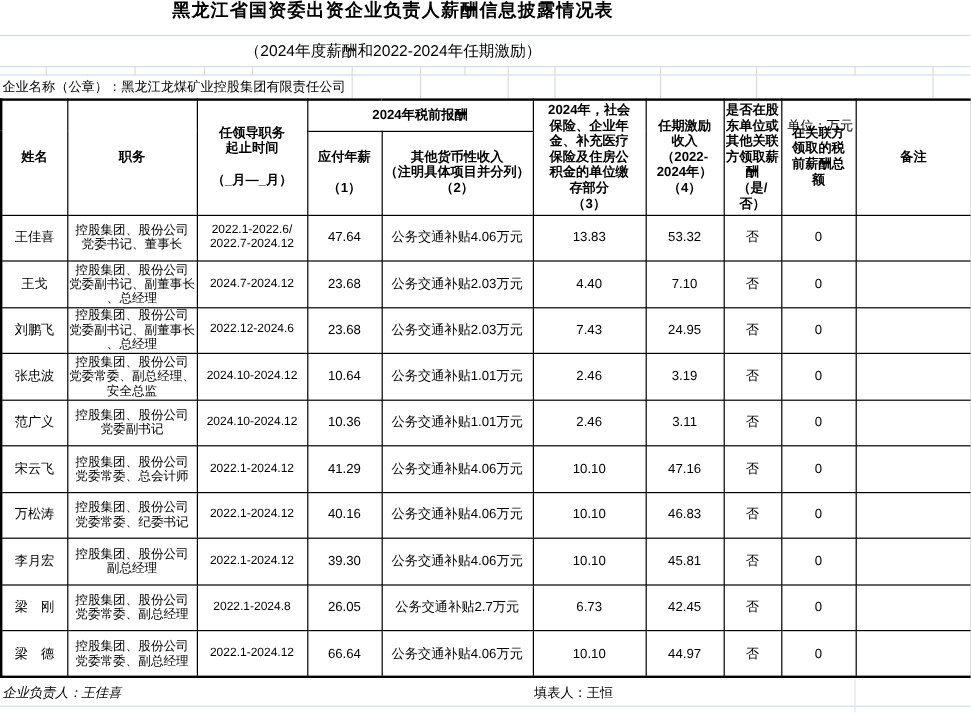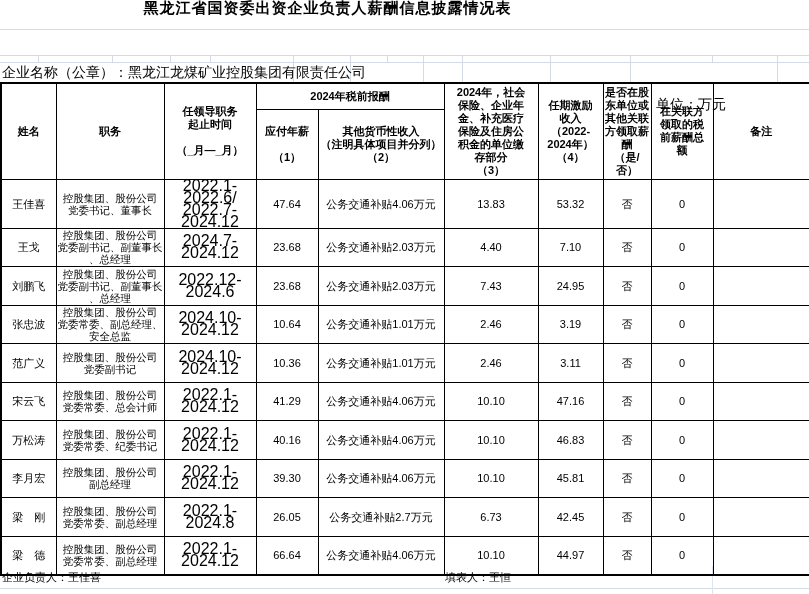--- a/index.html
+++ b/index.html
@@ -11,46 +11,46 @@
   
   .glh{position:absolute;height:1px;background:#d5dbe6;}
   .glv{position:absolute;width:1px;background:#d5dbe6;}
   .glv.light{background:#dfe5f0;}
 
   .title-row{position:absolute;top:0;left:0;width:655px;height:16px;
     display:flex;align-items:center;justify-content:center;
     font-size:15px;font-weight:bold;letter-spacing:1px;}
   .subtitle-row{position:absolute;top:30px;left:0;width:655px;height:26px;
     display:flex;align-items:center;justify-content:center;font-size:13px;}
-  .company-row{position:absolute;top:63px;left:0;width:809px;height:19px;font-size:14px;}
+  .company-row{position:absolute;top:63px;left:0;width:809px;height:19px;font-size:11px;}
   .company-label{position:absolute;left:2px;top:0;height:19px;display:flex;align-items:center;}
   .unit-label{position:absolute;left:656px;top:0;height:19px;display:flex;align-items:center;margin-top:32px;}
 
   table.main{
     position:absolute;top:82px;left:0;width:809px;
     border-collapse:collapse;table-layout:fixed;
     border:2px solid #000;
   }
   table.main th,table.main td{
     border:1px solid #000;padding:0;text-align:center;vertical-align:middle;
     overflow:hidden;
   }
   table.main th{font-weight:bold;font-size:11px;line-height:13px;}
   tr.h1{height:26px;}
   tr.h2{height:70px;}
   tr.datarow{height:38.5px;}
   td{font-size:11px;line-height:12px;}
   .pre{white-space:pre-line;}
   th.group{font-size:12px;}
   td.pos{font-size:10.5px;}
-  td.date{font-size:16px;}
+  td.date{font-size:10px;}
 
   .footer-row{position:absolute;top:566px;left:0;width:809px;height:22px;font-size:11px;}
   .footer-row span{position:absolute;top:0;height:22px;display:flex;align-items:center;}
-  .f-resp{left:2px;}
+  .f-resp{left:2px;font-style:italic;}
   .f-review{left:165px;margin-top:44px;}
   .f-fill{left:445px;}
 </style>
 </head>
 <body>
 
 <div id="canvas">
 
   <div class="glh" style="top:29px;left:0;width:809px;"></div>
   <div class="glh" style="top:55px;left:0;width:809px;"></div>
@@ -72,20 +72,21 @@
   <div class="glv" style="top:63px;height:19px;left:293px;"></div>
   <div class="glv" style="top:63px;height:19px;left:350px;"></div>
   <div class="glv" style="top:63px;height:19px;left:423px;"></div>
   <div class="glv" style="top:63px;height:19px;left:462px;"></div>
   <div class="glv" style="top:63px;height:19px;left:550px;"></div>
   <div class="glv" style="top:63px;height:19px;left:630px;"></div>
   <div class="glv" style="top:63px;height:19px;left:777px;"></div>
   <div class="glv light" style="top:566px;height:28px;left:712px;"></div>
 
   <div class="title-row">黑龙江省国资委出资企业负责人薪酬信息披露情况表</div>
+  <div class="subtitle-row">（2024年度薪酬和2022-2024年任期激励）</div>
 
   <div class="company-row">
     <span class="company-label">企业名称（公章）：黑龙江龙煤矿业控股集团有限责任公司</span>
     <span class="unit-label">单位：万元</span>
   </div>
 
   <table class="main">
     <colgroup>
       <col style="width:55px">
         <col style="width:108px">

